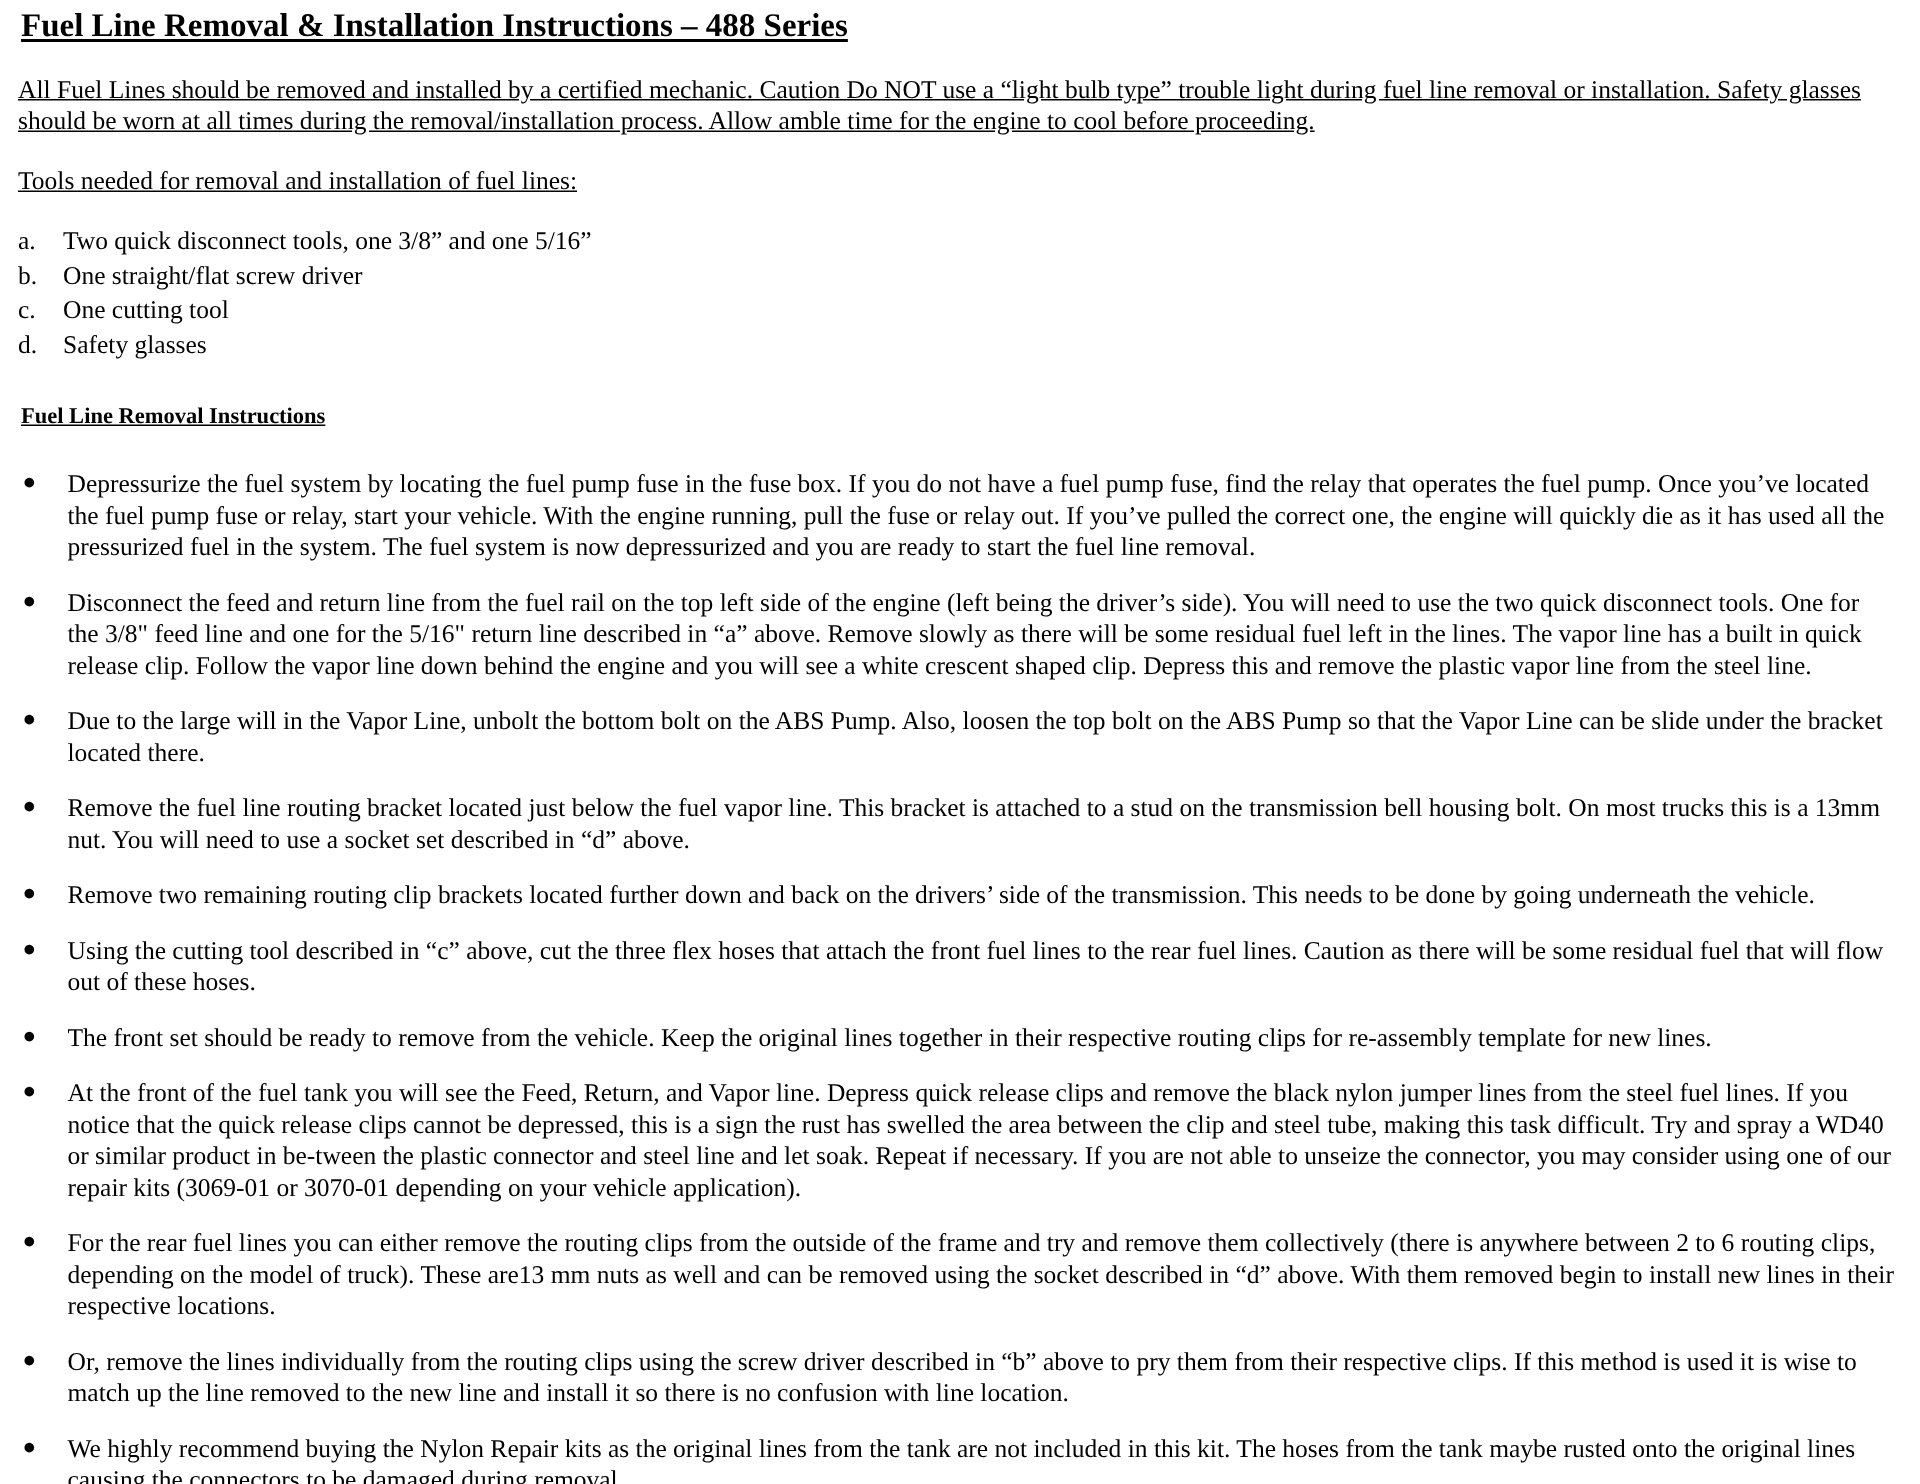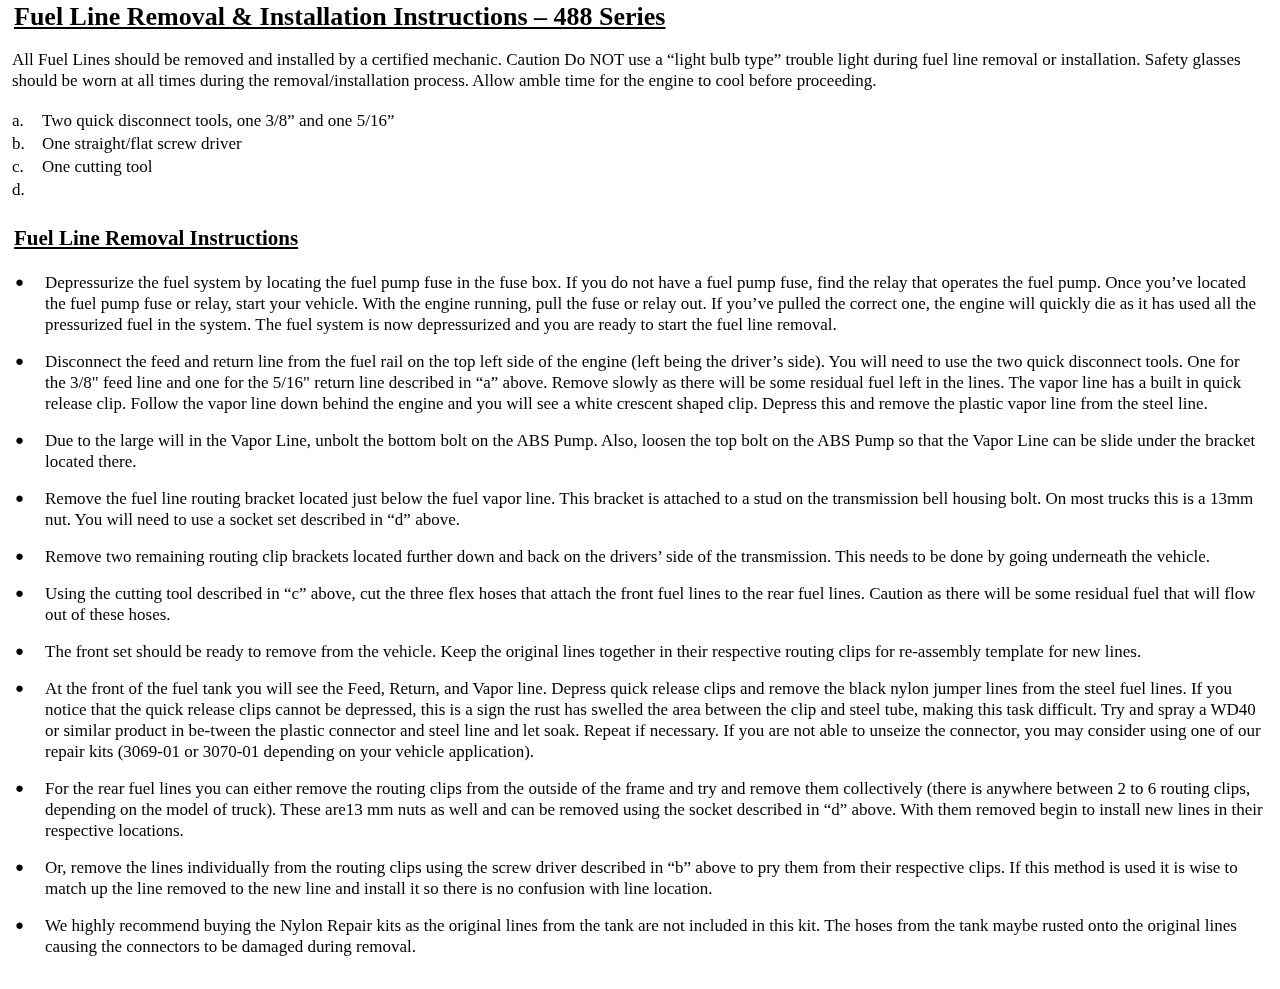--- a/index.html
+++ b/index.html
@@ -9,42 +9,43 @@
     -webkit-font-smoothing: antialiased;
   }
   .page {
     width: 1280px;
     min-height: 989px;
     box-sizing: border-box;
     padding: 4px 14px 10px 12px;
     background: #fff;
   }
   .title {
-    font-size: 26px;
+    font-size: 22px;
     font-weight: bold;
     text-decoration: underline;
     margin: 0 0 0 2px;
     line-height: 26px;
   }
   .para {
     font-size: 17px;
     line-height: 21px;
     margin: 19px 0 0 0;
+    text-decoration: underline;
   }
   .tools { margin-top: 19px; }
   .tool {
     display: flex;
     font-size: 17px;
     line-height: 21px;
     margin-bottom: 2px;
   }
   .tool .marker { width: 30px; flex: none; }
   .tool .ttext { flex: 1; }
   .section-heading {
-    font-size: 21px;
+    font-size: 15px;
     font-weight: bold;
     text-decoration: underline;
     margin: 26px 0 0 2px;
     line-height: 25px;
   }
   .steps { margin-top: 21px; }
   .step {
     display: flex;
     font-size: 17px;
     line-height: 21px;
@@ -60,37 +61,39 @@
 </style>
 </head>
 <body>
 
 <div class="page">
 
   <h1 class="title">Fuel Line Removal &amp; Installation Instructions – 488 Series</h1>
 
   <p class="para">All Fuel Lines should be removed and installed by a certified mechanic. Caution Do NOT use a “light bulb type” trouble light during fuel line removal or installation. Safety glasses should be worn at all times during the removal/installation process. Allow amble time for the engine to cool before proceeding.</p>
 
+  <p class="para">Tools needed for removal and installation of fuel lines:</p>
 
   <div class="tools">
     <div class="tool">
       <span class="marker">a.</span>
       <span class="ttext">Two quick disconnect tools, one 3/8” and one 5/16”</span>
     </div>
     <div class="tool">
       <span class="marker">b.</span>
       <span class="ttext">One straight/flat screw driver</span>
     </div>
     <div class="tool">
       <span class="marker">c.</span>
       <span class="ttext">One cutting tool</span>
     </div>
     <div class="tool">
       <span class="marker">d.</span>
       <span class="ttext">
+        <div>Safety glasses</div>
       </span>
     </div>
   </div>
 
   <h2 class="section-heading">Fuel Line Removal Instructions</h2>
 
   <div class="steps">
     <div class="step">
       <span class="bullet">●</span>
       <span class="stext">Depressurize the fuel system by locating the fuel pump fuse in the fuse box. If you do not have a fuel pump fuse, find the relay that operates the fuel pump. Once you’ve located the fuel pump fuse or relay, start your vehicle. With the engine running, pull the fuse or relay out. If you’ve pulled the correct one, the engine will quickly die as it has used all the pressurized fuel in the system. The fuel system is now depressurized and you are ready to start the fuel line removal.</span>

